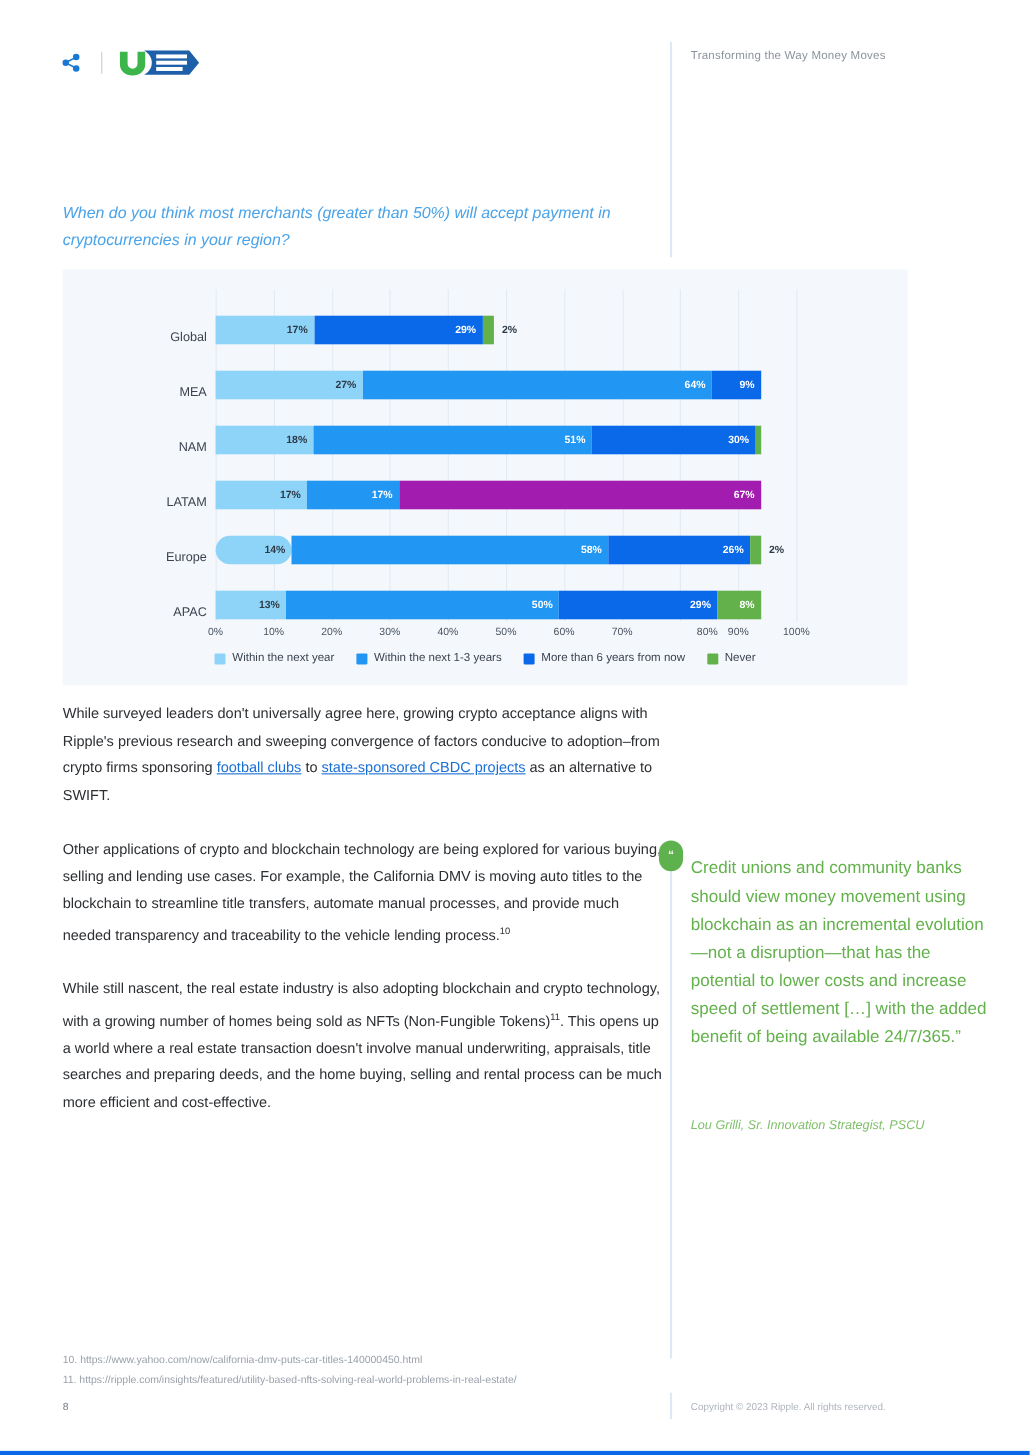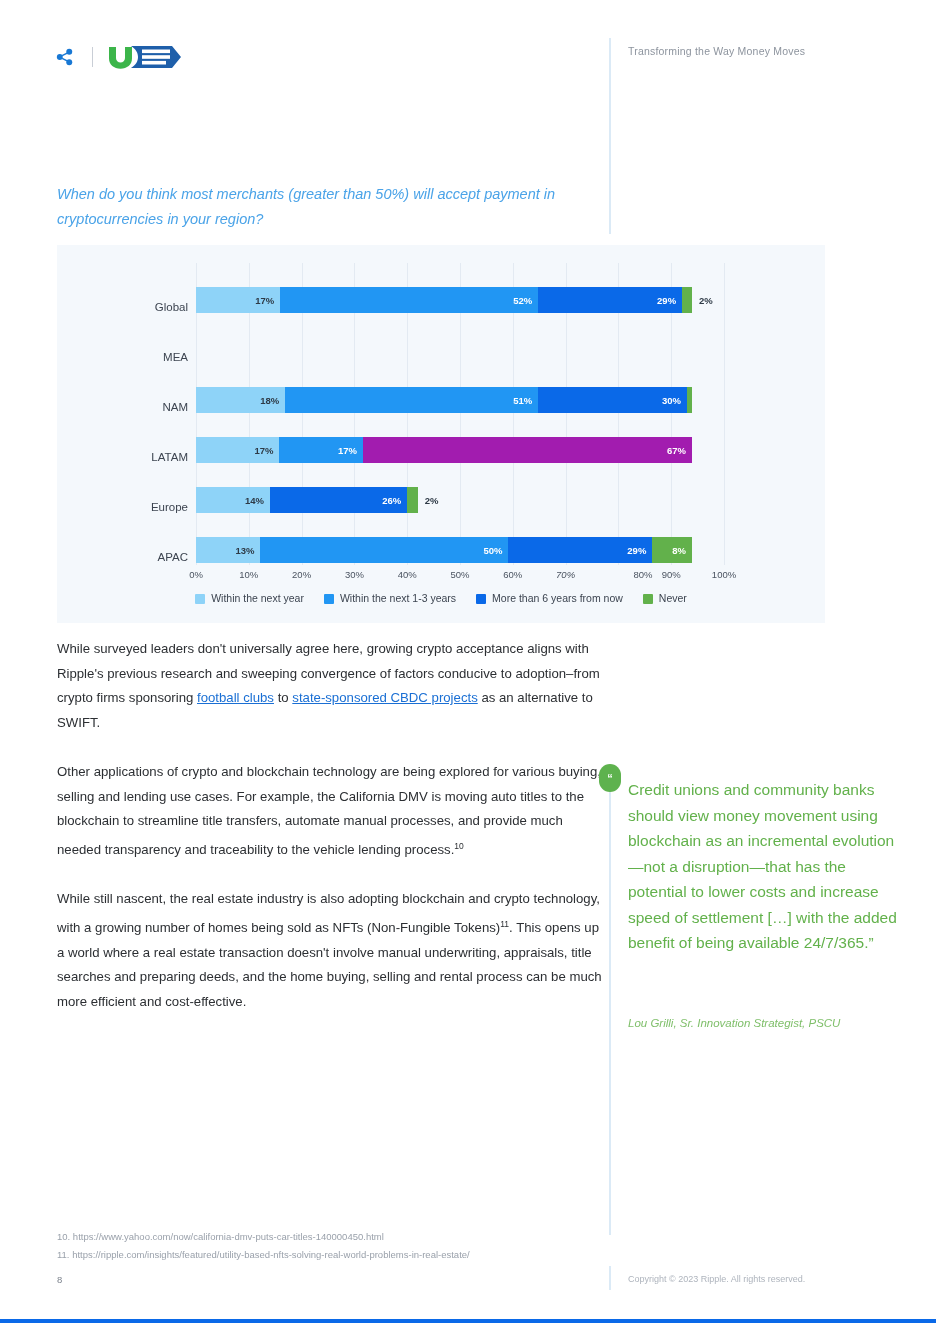--- a/index.html
+++ b/index.html
@@ -337,33 +337,41 @@
         <div class="gridline" style="left: 475.2px;"></div>
         <div class="gridline" style="left: 528px;"></div>
       </div>
     <div class="rows" id="bar-rows">
         <div class="bar-row">
           <div class="row-label">Global</div>
           <div class="bar-track">
             <div class="seg s0" style="width: 89.76px; background: rgb(142, 211, 248);">
               <span class="v">17%</span>
             </div>
-            <div class="seg s1" style="width: 274.56px; background: rgb(33, 150, 243);">
-              <span class="v">52%</span>
-            </div>
             <div class="seg s2" style="width: 153.12px; background: rgb(10, 105, 232);">
               <span class="v">29%</span>
             </div>
             <div class="seg s3" style="width: 10.56px; background: rgb(98, 177, 75);">
               <span class="outside">2%</span>
             </div>
           </div>
         </div>
         <div class="bar-row">
           <div class="row-label">MEA</div>
+          <div class="bar-track">
+            <div class="seg s0" style="width: 142.56px; background: rgb(142, 211, 248);">
+              <span class="v">27%</span>
+            </div>
+            <div class="seg s1" style="width: 337.92px; background: rgb(33, 150, 243);">
+              <span class="v">64%</span>
+            </div>
+            <div class="seg s2" style="width: 47.52px; background: rgb(10, 105, 232);">
+              <span class="v">9%</span>
+            </div>
+          </div>
         </div>
         <div class="bar-row">
           <div class="row-label">NAM</div>
           <div class="bar-track">
             <div class="seg s0" style="width: 95.04px; background: rgb(142, 211, 248);">
               <span class="v">18%</span>
             </div>
             <div class="seg s1" style="width: 269.28px; background: rgb(33, 150, 243);">
               <span class="v">51%</span>
             </div>
@@ -383,22 +391,25 @@
               <span class="v">17%</span>
             </div>
             <div class="seg s2" style="width: 353.76px; background: #a21caf;">
               <span class="v">67%</span>
             </div>
           </div>
         </div>
         <div class="bar-row">
           <div class="row-label">Europe</div>
           <div class="bar-track">
-            <div class="seg s0" style="width: 73.92px; background: rgb(142, 211, 248);">
+            <div class="seg s0" style="width: 73.92px; background: rgb(142, 211, 248); border-radius: 13px;">
               <span class="v">14%</span>
+            </div>
+            <div class="seg s1" style="width: 306.24px; background: rgb(33, 150, 243);">
+              <span class="v">58%</span>
             </div>
             <div class="seg s2" style="width: 137.28px; background: rgb(10, 105, 232);">
               <span class="v">26%</span>
             </div>
             <div class="seg s3" style="width: 10.56px; background: rgb(98, 177, 75);">
               <span class="outside">2%</span>
             </div>
           </div>
         </div>
         <div class="bar-row">
@@ -420,21 +431,21 @@
         </div>
       </div>
     <div class="x-axis" id="x-axis">
         <div class="x-tick" style="left: 0px;">0%</div>
         <div class="x-tick" style="left: 52.8px;">10%</div>
         <div class="x-tick" style="left: 105.6px;">20%</div>
         <div class="x-tick" style="left: 158.4px;">30%</div>
         <div class="x-tick" style="left: 211.2px;">40%</div>
         <div class="x-tick" style="left: 264px;">50%</div>
         <div class="x-tick" style="left: 316.8px;">60%</div>
-        <div class="x-tick" style="left: 369.6px; font-style: italic;">70%</div>
+        <div class="x-tick" style="left: 369.6px;">70%</div>
         <div class="x-tick" style="left: 447px;">80%</div>
         <div class="x-tick" style="left: 475.2px;">90%</div>
         <div class="x-tick" style="left: 528px;">100%</div>
       </div>
     <div class="legend" id="legend">
         <div class="legend-item">
           <span class="legend-swatch" style="background: rgb(142, 211, 248);"></span>
           <span>Within the next year</span>
         </div>
         <div class="legend-item">

